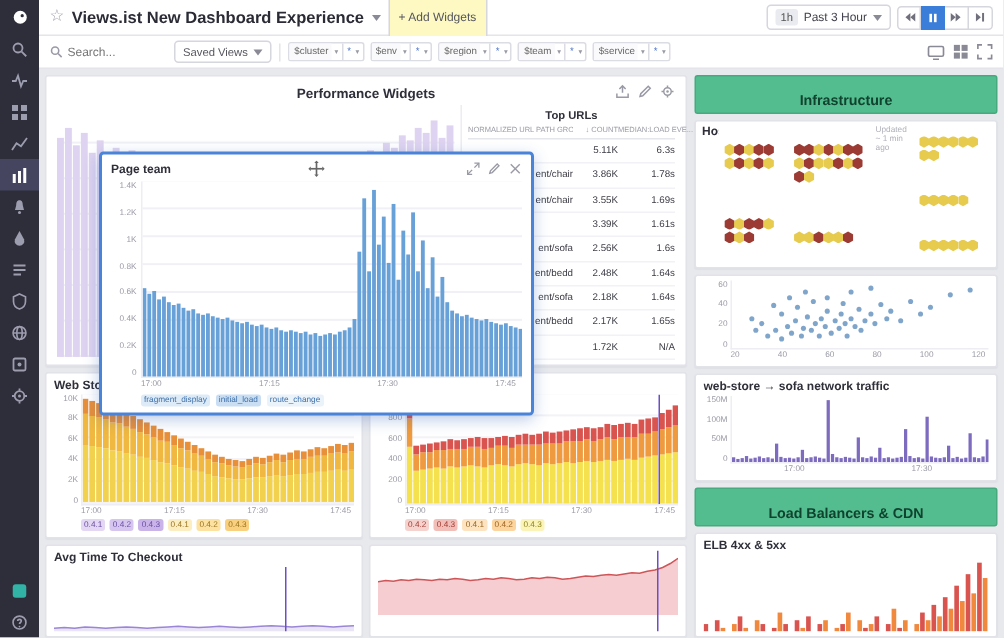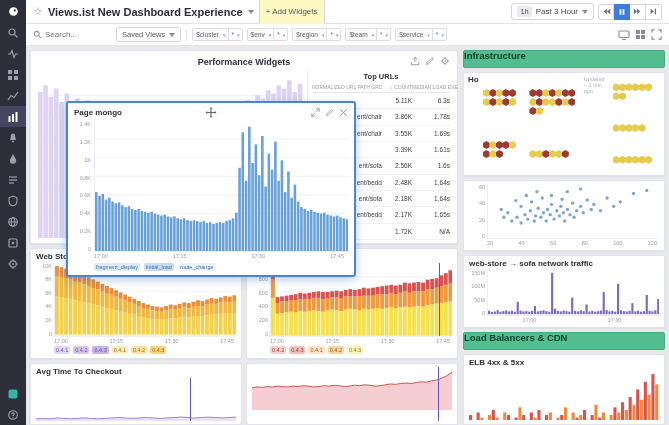--- a/index.html
+++ b/index.html
@@ -89,21 +89,21 @@
   .fp-header{position:relative;display:flex;align-items:center;padding:3px 6px;height:18px}
   .fp-title{font-weight:bold;font-size:8px;color:#2f2f3a}
   .fp-move{position:absolute;left:50%;transform:translateX(-50%);color:#666}
   .fp-icons{margin-left:auto;display:flex;gap:5px;color:#9a9aa6;align-items:center}
   .fp-chart-row{flex:1;display:flex;padding:0 6px;min-height:0}
   .fp-y{width:20px;display:flex;flex-direction:column;justify-content:space-between;align-items:flex-end;font-size:5.5px;color:#9a9aa6;padding-right:3px}
   .fp-x{display:flex;justify-content:space-between;font-size:5.5px;color:#9a9aa6;padding:1px 10px 0 26px;height:9px}
   .fp-legend{display:flex;gap:4px;padding:2px 6px 4px 26px;align-items:center}
 
   
-  .section-header{background:#53bd8f;border:1px solid #46aa7e;border-radius:2px;font-weight:bold;font-size:9.5px;color:#10432e;padding:0 0;height:18px;line-height:9px}
+  .section-header{background:#53bd8f;border:1px solid #46aa7e;border-radius:2px;text-align:center;font-weight:bold;font-size:9.5px;color:#10432e;padding:12px 0;height:18px;line-height:9px}
   .hostmap-card{height:104px;padding:2px 4px;display:flex;flex-direction:row}
   .hex-row{display:flex;gap:10px;padding:2px 4px;flex-wrap:wrap;align-items:center}
   .hex-cluster{display:flex;flex-wrap:wrap;max-width:120px}
   .hex{width:7px;height:8px;clip-path:polygon(50% 0,100% 25%,100% 75%,50% 100%,0 75%,0 25%);margin-right:-0.5px;margin-bottom:1px;cursor:pointer}
   .hm-updated{font-size:5.5px;color:#b0b0ba;padding:1px 4px}
   .scatter-card{height:88px}
   .mongo-card{height:82px}
   .elb-card{flex:1}
 </style>
 </head>
@@ -797,21 +797,21 @@
                 <polygon points="0,43.4375 0,20.849999999999998 5.128205128205128,19.98125 10.256410256410255,20.415625 15.384615384615385,19.546874999999996 20.51282051282051,19.98125 25.64102564102564,19.112499999999997 30.76923076923077,19.546874999999996 35.8974358974359,19.98125 41.02564102564102,19.112499999999997 46.15384615384615,19.546874999999996 51.28205128205128,18.678125 56.41025641025641,19.112499999999997 61.53846153846154,19.98125 66.66666666666666,19.546874999999996 71.7948717948718,18.678125 76.92307692307693,19.112499999999997 82.05128205128204,18.243750000000002 87.17948717948718,18.678125 92.3076923076923,19.546874999999996 97.43589743589743,19.112499999999997 102.56410256410255,18.243750000000002 107.6923076923077,18.678125 112.82051282051282,17.809375000000003 117.94871794871796,18.243750000000002 123.07692307692308,19.112499999999997 128.2051282051282,18.678125 133.33333333333331,17.809375000000003 138.46153846153845,16.940625 143.5897435897436,17.375 148.71794871794873,16.50625 153.84615384615387,16.071875 158.97435897435898,16.50625 164.1025641025641,15.6375 169.23076923076923,14.768749999999997 174.35897435897436,15.203125 179.4871794871795,13.899999999999999 184.6153846153846,13.031250000000004 189.74358974358972,11.293750000000003 194.87179487179486,8.6875 200,5.212499999999999 200,43.4375" fill="#f6cdd1"></polygon>
                 <polyline points="0,20.849999999999998 5.128205128205128,19.98125 10.256410256410255,20.415625 15.384615384615385,19.546874999999996 20.51282051282051,19.98125 25.64102564102564,19.112499999999997 30.76923076923077,19.546874999999996 35.8974358974359,19.98125 41.02564102564102,19.112499999999997 46.15384615384615,19.546874999999996 51.28205128205128,18.678125 56.41025641025641,19.112499999999997 61.53846153846154,19.98125 66.66666666666666,19.546874999999996 71.7948717948718,18.678125 76.92307692307693,19.112499999999997 82.05128205128204,18.243750000000002 87.17948717948718,18.678125 92.3076923076923,19.546874999999996 97.43589743589743,19.112499999999997 102.56410256410255,18.243750000000002 107.6923076923077,18.678125 112.82051282051282,17.809375000000003 117.94871794871796,18.243750000000002 123.07692307692308,19.112499999999997 128.2051282051282,18.678125 133.33333333333331,17.809375000000003 138.46153846153845,16.940625 143.5897435897436,17.375 148.71794871794873,16.50625 153.84615384615387,16.071875 158.97435897435898,16.50625 164.1025641025641,15.6375 169.23076923076923,14.768749999999997 174.35897435897436,15.203125 179.4871794871795,13.899999999999999 184.6153846153846,13.031250000000004 189.74358974358972,11.293750000000003 194.87179487179486,8.6875 200,5.212499999999999" fill="none" stroke="#cf5658" stroke-width="1"></polyline>
               </svg>
             </div>
         </div>
       </div>
     </div>
 
     <div class="float-panel">
       <div class="fp-header">
-        <span class="fp-title">Page mongo</span>
+        <span class="fp-title">Page team</span>
         <span class="fp-move">
             <svg width="11" height="11" viewBox="0 0 12 12" fill="currentColor">
               <rect x="5.4" y="1.5" width="1.2" height="9"></rect>
               <rect x="1.5" y="5.4" width="9" height="1.2"></rect>
               <path d="M6 0 L7.6 1.8 H4.4 Z"></path>
               <path d="M6 12 L4.4 10.2 H7.6 Z"></path>
               <path d="M0 6 L1.8 4.4 V7.6 Z"></path>
               <path d="M12 6 L10.2 7.6 V4.4 Z"></path>
             </svg>
           </span>

